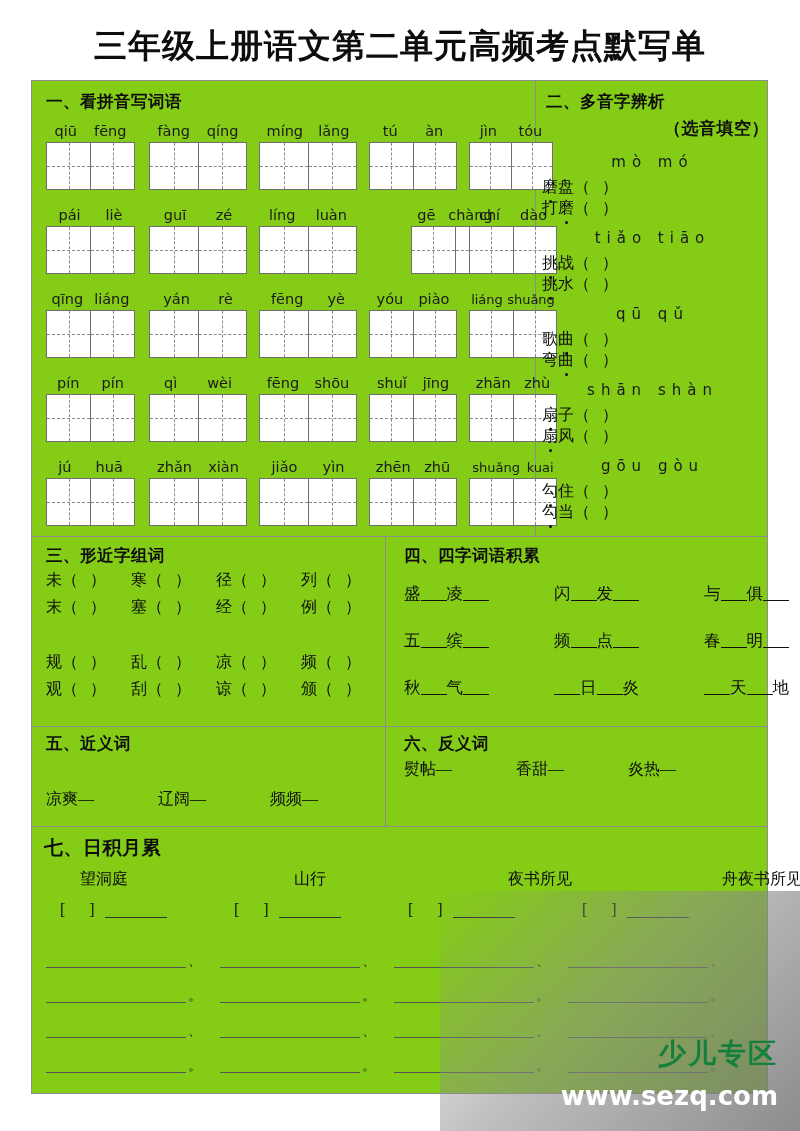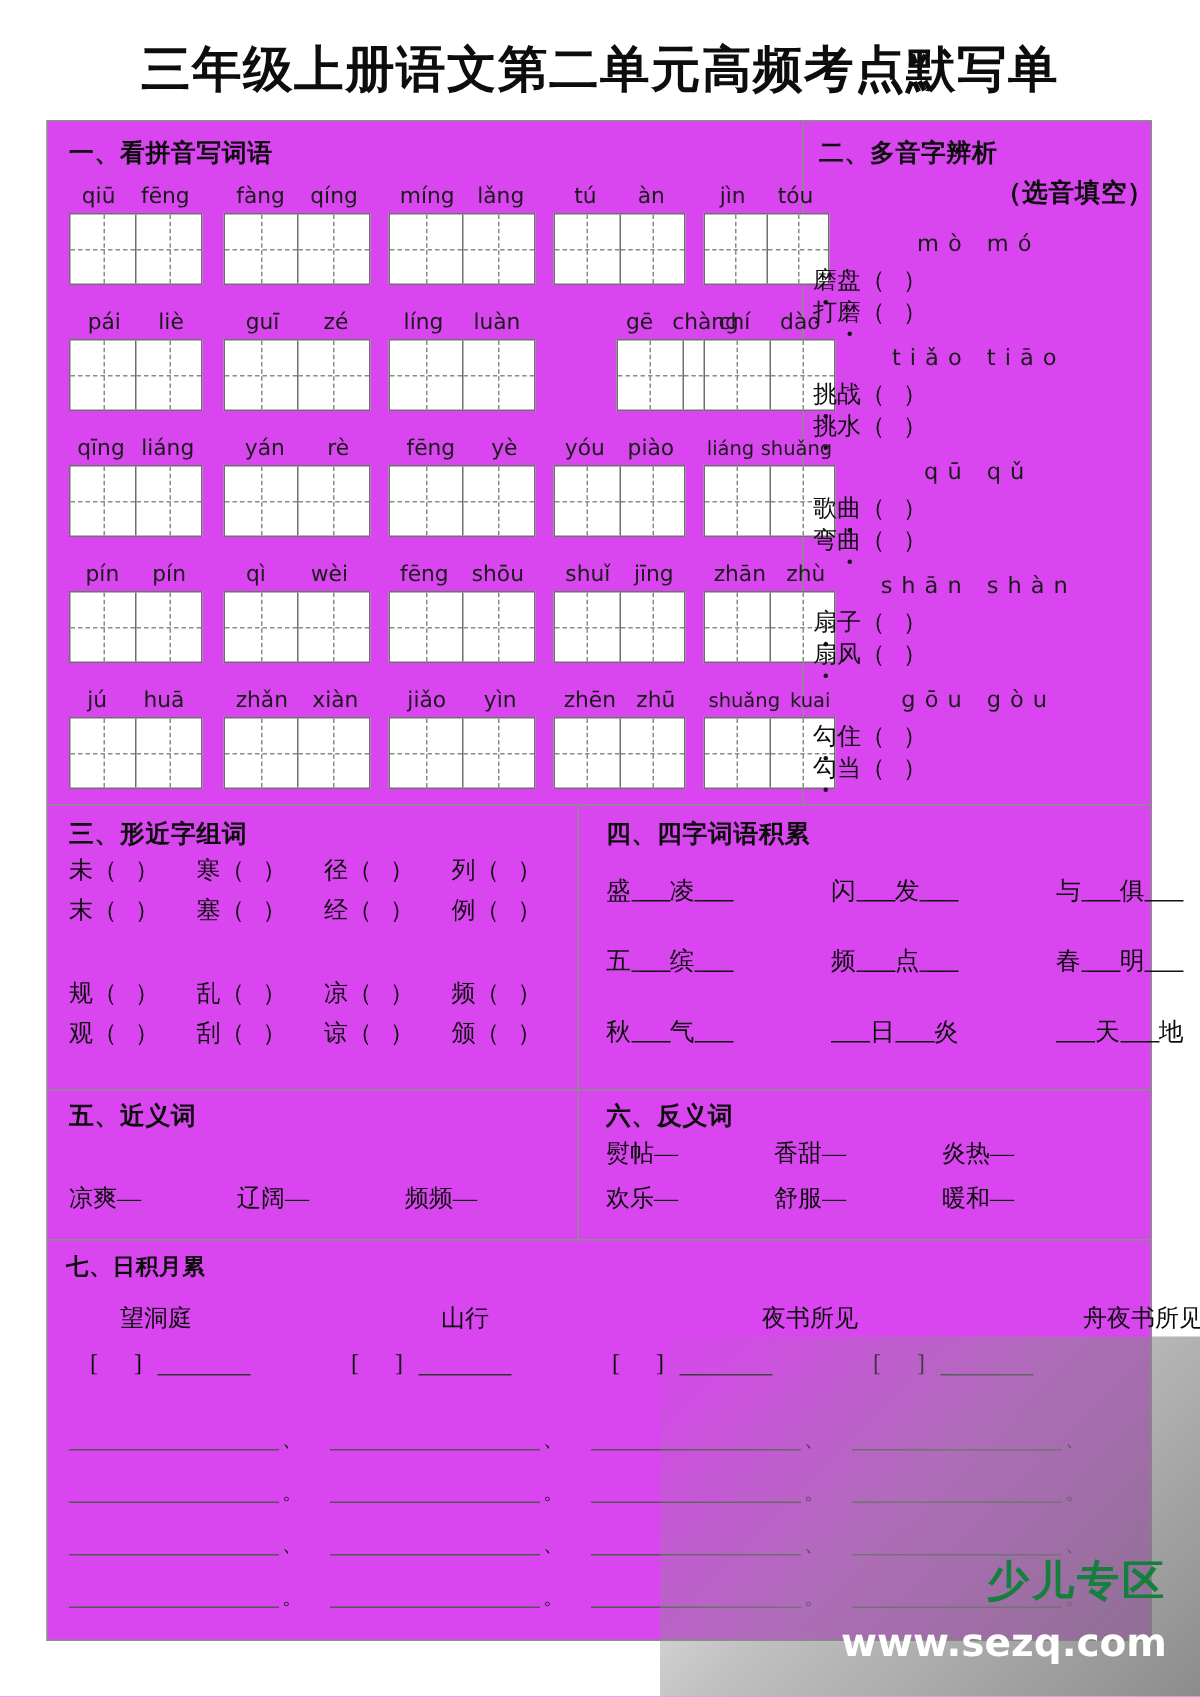--- a/index.html
+++ b/index.html
@@ -13,21 +13,21 @@
   
   .title{
     position:absolute;left:0;top:24px;width:800px;text-align:center;
     font-size:33px;font-weight:700;letter-spacing:1px;color:#0d0d0d;
     font-family:"Liberation Serif","DejaVu Serif",serif;
   }
 
   
   .frame{
     position:absolute;left:31px;top:80px;width:737px;height:1014px;
-    border:1px solid #8d8d8d;box-sizing:border-box;background:#d946ef;
+    border:1px solid #8d8d8d;box-sizing:border-box;background:#84cc16;
   }
 
   .sec{position:absolute;box-sizing:border-box;}
   .hline{position:absolute;left:0;width:100%;height:0;border-top:1px solid #8d8d8d;}
   .vline{position:absolute;top:0;height:100%;width:0;border-left:1px solid #8d8d8d;}
 
   .hdr{
     font-size:16.5px;font-weight:700;color:#0d0d0d;letter-spacing:.5px;
     font-family:"Liberation Serif","DejaVu Serif",serif;white-space:nowrap;
   }
@@ -516,29 +516,24 @@
       </div>
     </div>
 
     <div class="sec" style="left:354px;top:646px;width:383px;height:99px;">
       <div class="hdr" style="position:absolute;left:18px;top:6px;">六、反义词</div>
       <div class="sx-row" style="position:absolute;left:18px;top:32px;">
         <span class="it">熨帖—</span>
         <span class="it">香甜—</span>
         <span class="it">炎热—</span>
       </div>
-      <div class="sx-row" style="position:absolute;left:18px;top:62px;">
-        <span class="it">欢乐—</span>
-        <span class="it">舒服—</span>
-        <span class="it">暖和—</span>
-      </div>
     </div>
 
     <div class="sec" style="left:0;top:746px;width:737px;height:267px;">
-      <div class="hdr" style="position:absolute;left:12px;top:8px;font-size:15px;">七、日积月累</div>
+      <div class="hdr" style="position:absolute;left:12px;top:8px;font-size:19px;">七、日积月累</div>
 
       <div class="poem-titles" style="position:absolute;left:48px;top:42px;gap:40px;">
         <span class="it">望洞庭</span>
         <span class="it">山行</span>
         <span class="it">夜书所见</span>
         <span class="it">舟夜书所见</span>
       </div>
 
       <div class="brk-row" style="position:absolute;left:28px;top:74px;">
         <span class="it"><span class="brk">[    ]</span><span class="brk-ul"></span></span>

